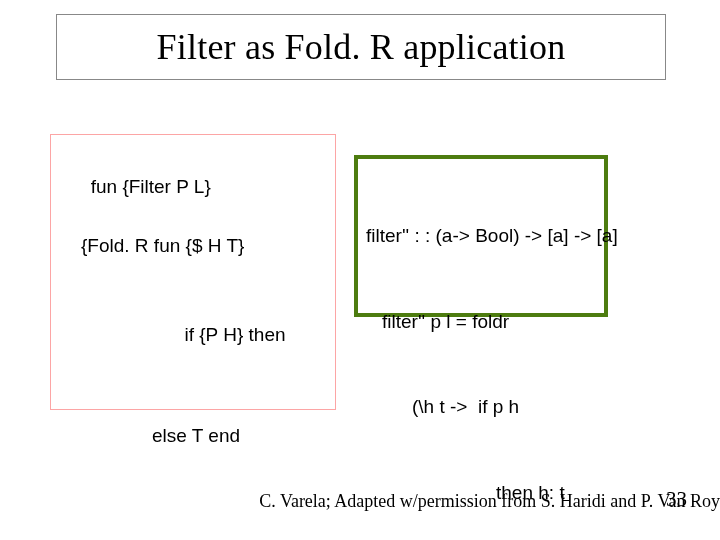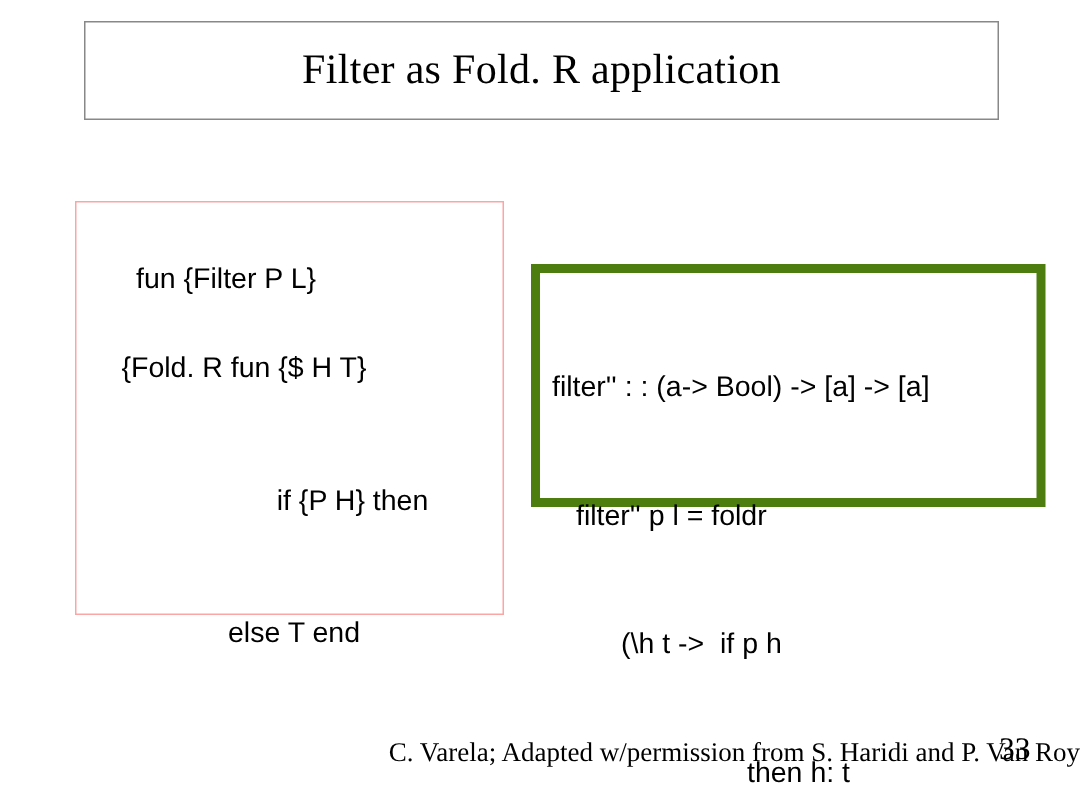--- a/index.html
+++ b/index.html
@@ -23,54 +23,54 @@
     left: 56px;
     top: 14px;
     width: 608px;
     height: 64px;
     border: 1px solid #888;
     display: flex;
     align-items: center;
     justify-content: center;
   }
   .title {
-    font-size: 28px;
+    font-size: 36px;
     font-weight: 400;
     letter-spacing: 0.2px;
   }
   .left-box {
     position: absolute;
     left: 50px;
     top: 134px;
     width: 286px;
     height: 276px;
     border: 1px solid #fca5a5;
     box-sizing: border-box;
     padding: 8px 8px 8px 8px;
   }
   .right-box {
     position: absolute;
     left: 354px;
-    top: 176px;
-    width: 343px;
+    top: 155px;
+    width: 254px;
     height: 162px;
-    border: 6px solid #4d7c0f;
+    border: 4px solid #4d7c0f;
     box-sizing: border-box;
     padding: 6px 8px 6px 8px;
   }
   .code {
     font-family: Arial, Helvetica, sans-serif;
     font-size: 19px;
     line-height: 1.55;
     white-space: pre;
   }
   .code .indent1 { padding-left: 22px; display: block; }
   .code .indent2 { padding-left: 84px; display: block; text-align: center; }
   .code .indent3 { padding-left: 110px; display: block; }
-  .code .indent4 { padding-left: 93px; display: block; }
+  .code .indent4 { padding-left: 93px; display: block; margin-top: 13px; }
 
   .hcode {
     font-family: Arial, Helvetica, sans-serif;
     font-size: 19px;
     line-height: 1.5;
     white-space: pre;
   }
   .hcode .hl1 { display: block; }
   .hcode .hl2 { display: block; margin-left: 16px; }
   .hcode .hl3 { display: block; padding-left: 46px; }

